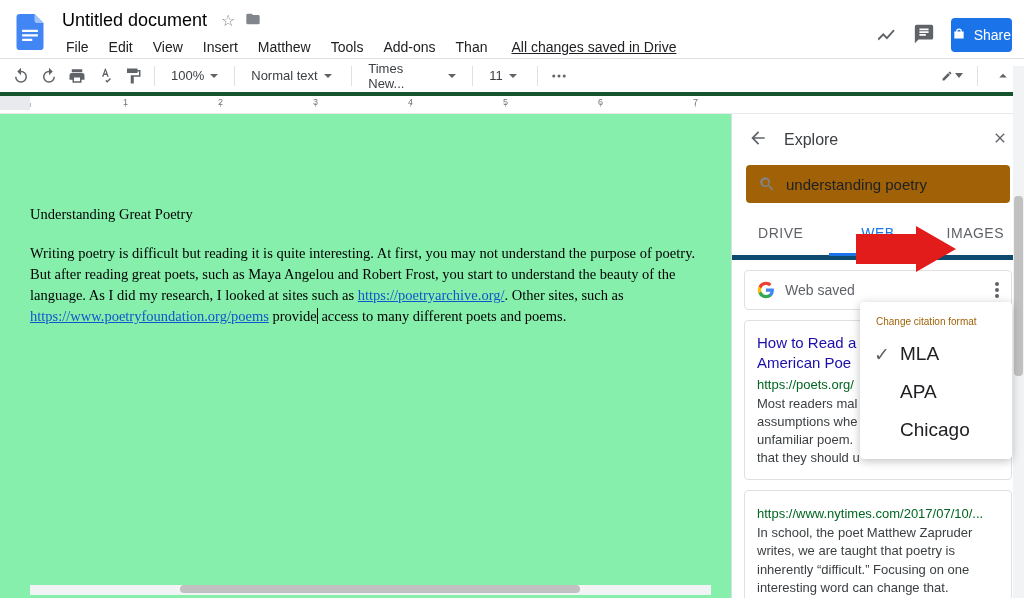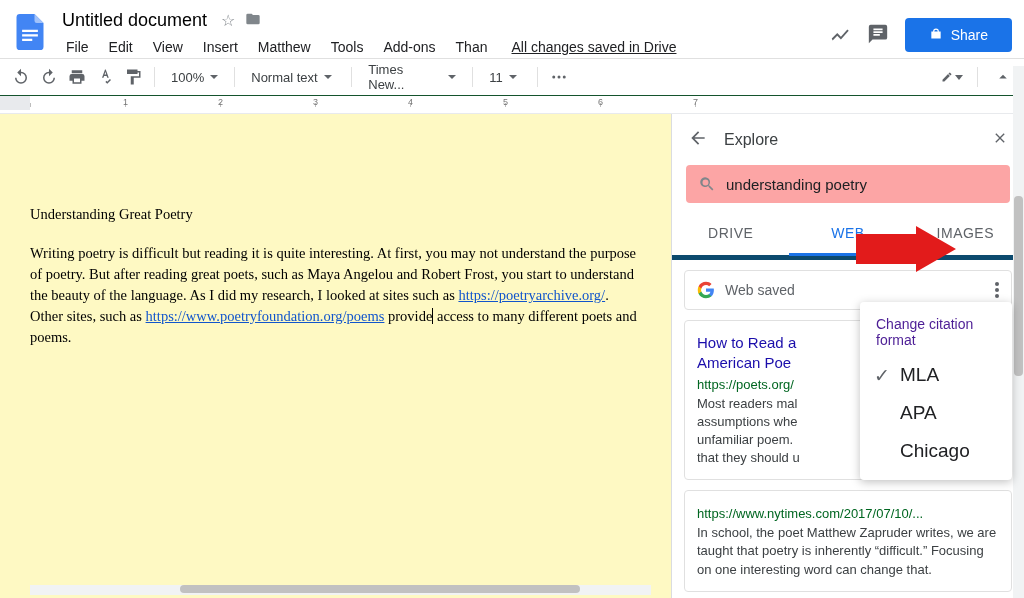--- a/index.html
+++ b/index.html
@@ -12,75 +12,75 @@
 .title-area { flex: 1; }
 .title-row { display: flex; align-items: center; gap: 10px; }
 .doc-title { font-size: 18px; color: #000000; padding: 2px 4px; }
 .star-icon { color: #80868b; font-size: 16px; }
 .folder-icon svg { width:16px; height:16px; fill:#80868b;}
 .menubar { display: flex; gap: 4px; margin-top: 2px; }
 .menubar span { padding: 4px 8px; font-size: 14px; color: #202124; cursor: pointer; }
 .saved-text { color: #5f6368; text-decoration: underline; font-size: 14px; margin-left: 4px; padding:4px 0;}
 .header-right { display: flex; align-items: center; gap: 16px; padding-top: 10px; }
 .analytics-icon svg, .comment-icon svg { width: 22px; height: 22px; fill: #5f6368; }
-.share-btn { background: #1a73e8; color: #fff; border: none; border-radius: 4px; padding: 9px 24px; font-size: 14px; font-weight: 500; display: flex; align-items: center; gap: 8px; cursor: pointer; }
+.share-btn { background: #1a73e8; color: #fff; border: none; border-radius: 4px; padding: 9px 1px; font-size: 14px; font-weight: 500; display: flex; align-items: center; gap: 8px; cursor: pointer; }
 .share-btn svg { width:14px; height:14px; fill:#fff; }
 
 
-.toolbar { border-top: 1px solid #e0e0e0; border-bottom: 1px solid #14532d; height: 38px; display: flex; align-items: center; padding: 0 10px; gap: 6px; color: #5f6368; }
+.toolbar { border-top: 1px solid #e0e0e0; border-bottom: 4px solid #14532d; height: 38px; display: flex; align-items: center; padding: 0 10px; gap: 6px; color: #5f6368; }
 .tb-icon { width: 22px; height: 22px; display:flex; align-items:center; justify-content:center; cursor:pointer;}
 .tb-icon svg { width:18px; height:18px; fill:#5f6368;}
 .tb-sep { width:1px; height:20px; background:#e0e0e0; margin:0 4px;}
 .tb-select { display:flex; align-items:center; gap:6px; padding:0 6px; font-size:13px; color:#3c4043; cursor:pointer;}
 .tb-select .caret { border-top:4px solid #5f6368; border-left:4px solid transparent; border-right:4px solid transparent;}
 .tb-right { margin-left:auto; display:flex; align-items:center; gap:10px;}
 .pencil { position:relative;}
 .caret-d { border-top:5px solid #5f6368; border-left:4px solid transparent; border-right:4px solid transparent; margin-left:2px;}
 .chev-up svg { width:18px; height:18px; fill:#5f6368;}
 
 
 .ruler { height: 18px; background:#fff; position:relative; border-bottom:1px solid #e8eaed; font-size:9px; color:#757575; display:flex; align-items:center; overflow:hidden; padding-left:30px;}
 .ruler-dark { position:absolute; left:0; top:0; height:14px; background:#e8eaed; width:30px;}
 .ruler-tick { display:inline-block; width:95px; border-left:1px solid #bdbdbd; height:4px; position:relative;}
 .ruler-num { position:absolute; top:-6px; left:-3px;}
 
 
 .doc-area { display:flex; height: calc(598px - 58px - 38px - 18px); }
 .page-scroll { flex:1; background:#f1f3f4; overflow:auto; position:relative;}
-.page { background:#fef9c3; margin:0; padding: 90px 30px 30px 30px; min-height: 484px; font-family:"Times New Roman", serif; font-size:14.5px; line-height:1.45; color:#000;}
+.page { background:#86efac; margin:0; padding: 90px 30px 30px 30px; min-height: 484px; font-family:"Times New Roman", serif; font-size:14.5px; line-height:1.45; color:#000;}
 .page a { color:#1155cc; text-decoration:underline;}
 .cursor-blink { border-left: 1px solid #000; animation: blink 1s infinite;}
 .hscroll { position:absolute; bottom:3px; left:30px; right:20px; height:10px; background:#f1f3f4;}
 .hscroll-thumb { background:#c1c1c1; height:8px; border-radius:4px; width:400px; margin-left:150px;}
 
 
-.explore { width: 353px; border-left:1px solid #dadce0; display:flex; flex-direction:column; background:#fff;}
+.explore { width: 293px; border-left:1px solid #dadce0; display:flex; flex-direction:column; background:#fff;}
 .explore-head { display:flex; align-items:center; padding:14px 16px; gap:16px;}
 .explore-head .back svg { width:20px; height:20px; fill:#5f6368;}
 .explore-title { font-size:16px; color:#3c4043; font-weight:400; flex:1;}
 .explore-close svg { width:16px; height:16px; fill:#5f6368;}
-.explore-search { margin:0 14px 10px 14px; background:#fca5a5; border-radius:4px; display:flex; align-items:center; padding:10px 12px; gap:10px;justify-content:center;}
+.explore-search { margin:0 14px 10px 14px; background:#a16207; border-radius:4px; display:flex; align-items:center; padding:10px 12px; gap:10px;justify-content:center;}
 .explore-search svg { width:18px; height:18px; fill:#80868b;}
 .explore-search input { border:none; background:transparent; font-size:15px; color:#202124; flex:1; outline:none;}
 .explore-tabs { display:flex; border-bottom:5px solid #0c4a6e;}
 .explore-tab { flex:1; text-align:center; padding:12px 0; font-size:14px; font-weight:500; color:#5f6368; letter-spacing:0.5px; cursor:pointer;}
 .explore-tab.active { color:#1a73e8; border-bottom:3px solid #1a73e8; margin-bottom:-1px;}
 .explore-body { flex:1; overflow:auto; padding:10px 12px; position:relative;}
 .web-header { background:#fff; border:1px solid #e0e0e0; border-radius:4px; padding:10px 12px; display:flex; align-items:center; gap:10px; font-size:14px; color:#5f6368; position:relative;}
 .g-logo { width:18px; height:18px; }
 .more-dots { margin-left:auto; cursor:pointer; font-size:18px; letter-spacing:-1px; color:#5f6368; display:flex; flex-direction:column; gap:2px; align-items:center;}
 .more-dots span { width:4px; height:4px; background:#5f6368; border-radius:50%;}
 .result-card { border:1px solid #e0e0e0; border-radius:4px; padding:12px; margin-top:10px;}
 .result-title { color:#1a0dab; font-size:15px; line-height:1.35; cursor:pointer;}
 .result-url { color:#006621; font-size:13px; margin:3px 0; white-space:nowrap; overflow:hidden; text-overflow:ellipsis;}
 .result-desc { color:#3c4043; font-size:13px; line-height:1.4;}
 
 
 .citation-menu { position:absolute; right:12px; top:42px; width:152px; background:#fff; border-radius:4px; box-shadow:0 2px 10px rgba(0,0,0,0.25); padding:10px 0; z-index:20;}
-.citation-menu .hdr { padding:4px 12px 8px 16px; font-size:14px; color:#4c1d95;}
+.citation-menu .hdr { padding:4px 12px 8px 16px; font-size:10px; color:#a16207;}
 .citation-menu .opt { padding:8px 16px 8px 40px; font-size:19px; color:#202124; position:relative; cursor:pointer;}
 .citation-menu .opt.checked::before { content:'✓'; position:absolute; left:14px; color:#5f6368;}
 
 
 .red-arrow { position:absolute; top:226px; left:856px; z-index:30; pointer-events:none;}
 .red-arrow svg { width:100px; height:46px;}
 
 
 .vscroll { position:absolute; right:0; top:66px; bottom:0; width:11px; background:#f1f3f4;}
 .vscroll-thumb { background:#c1c1c1; width:9px; border-radius:4px; height:180px; margin:130px auto 0;}

